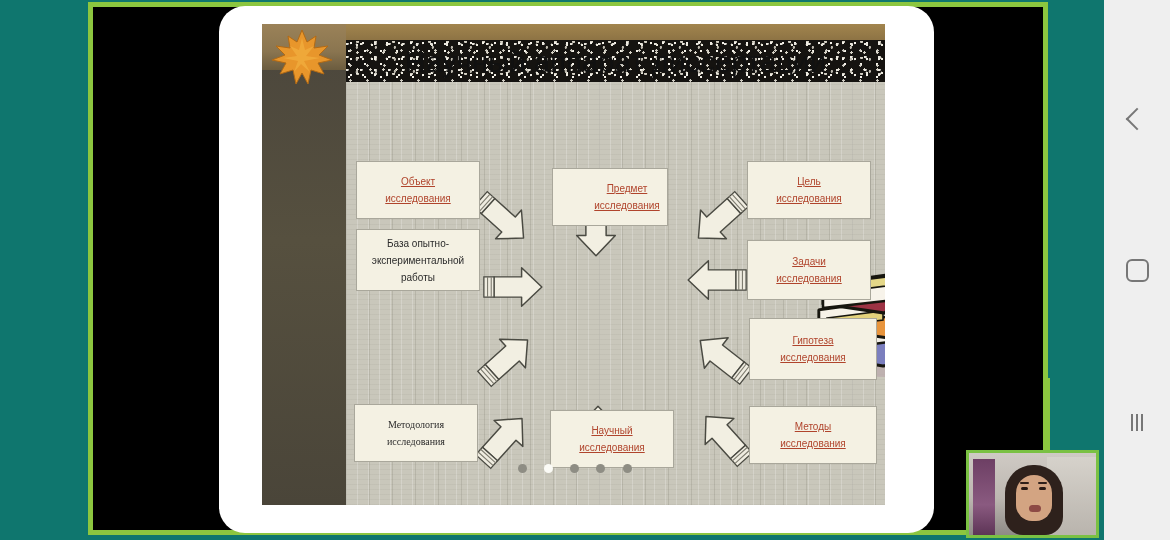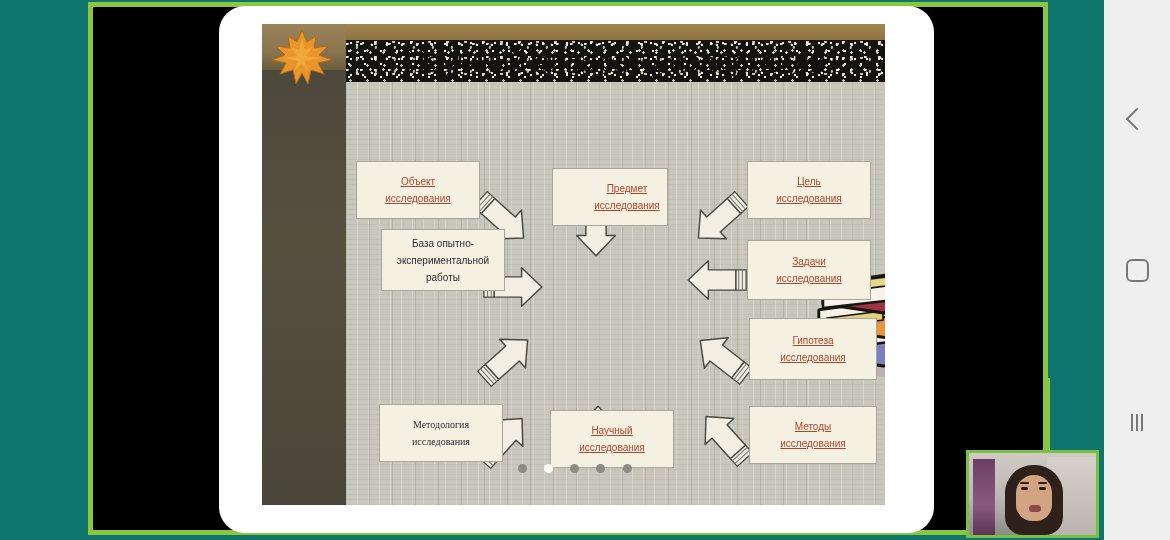--- a/index.html
+++ b/index.html
@@ -51,21 +51,21 @@
       repeating-linear-gradient(0deg, rgba(110,108,96,.07) 0 1px, transparent 1px 5px);}
 
   .slide-title{position:absolute;left:84px;top:22px;width:539px;text-align:center;
     font-size:29px;color:#111;letter-spacing:.2px;white-space:nowrap;
     font-family:"Liberation Sans",sans-serif;}
 
   .tbox{position:absolute;background:#f4f1e3;border:1px solid #a9a79b;
     display:flex;align-items:center;justify-content:center;text-align:center;
     font-size:10px;line-height:17px;box-sizing:border-box;padding:2px 3px;}
   .tbox.red{color:#b0442c;text-decoration:underline;}
-  .tbox.dark{color:#2b2b2b;margin-left:25px;}
+  .tbox.dark{color:#2b2b2b;}
   .tbox.overflow{overflow:visible;white-space:nowrap;}
 
   
   .books{position:absolute;left:535px;top:238px;width:160px;height:120px;}
 
   
   .dots{position:absolute;left:84px;top:440px;width:539px;height:18px;}
   .dot{position:absolute;top:0;width:9px;height:9px;border-radius:50%;background:#8e8d84;}
   .dot.active{background:#fbfbf6;}
 

